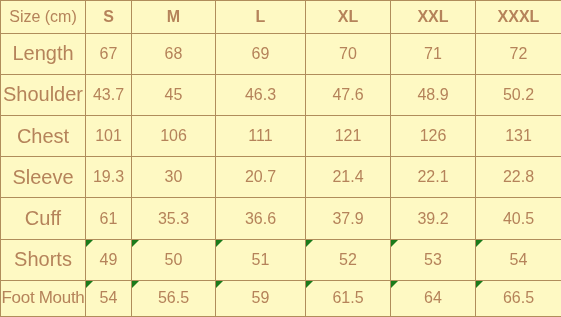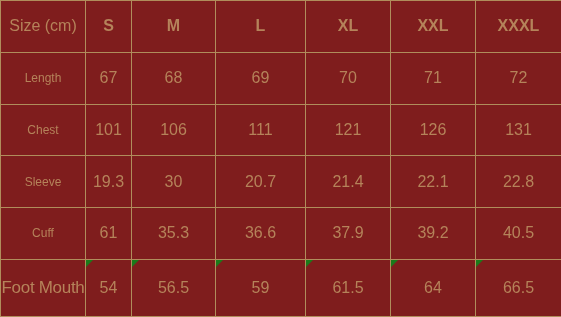--- a/index.html
+++ b/index.html
@@ -11,41 +11,41 @@
     width: 561px;
     height: 317px;
     overflow: hidden;
     font-family: "Liberation Sans", sans-serif;
   }
   #size-chart {
     width: 561px;
     height: 317px;
     border-collapse: collapse;
     table-layout: fixed;
-    background: #7f1d1d;
+    background: #fef9c3;
   }
   #size-chart td {
     border: 1px solid #b08d5b;
     color: #b5835a;
     text-align: center;
     vertical-align: middle;
     font-size: 16px;
     font-weight: 400;
     padding: 0;
     position: relative;
     white-space: nowrap;
     overflow: hidden;
   }
   #size-chart tr.header-row td {
     font-size: 16px;
     font-weight: 700;
     color: #b5835a;
   }
   #size-chart td.label-cell {
-    font-size: 12px;
+    font-size: 20px;
     font-weight: 400;
   }
   #size-chart tr.header-row td.label-cell {
     font-weight: 400;
   }
   
   #size-chart td.label-cell.tight {
     font-size: 17px;
     letter-spacing: -0.3px;
   }
@@ -87,20 +87,29 @@
       <tr>
         <td class="label-cell">Length</td>
         <td><span>67</span></td>
         <td><span>68</span></td>
         <td><span>69</span></td>
         <td><span>70</span></td>
         <td><span>71</span></td>
         <td><span>72</span></td>
       </tr>
       <tr>
+        <td class="label-cell">Shoulder</td>
+        <td><span>43.7</span></td>
+        <td><span>45</span></td>
+        <td><span>46.3</span></td>
+        <td><span>47.6</span></td>
+        <td><span>48.9</span></td>
+        <td><span>50.2</span></td>
+      </tr>
+      <tr>
         <td class="label-cell">Chest</td>
         <td><span>101</span></td>
         <td><span>106</span></td>
         <td><span>111</span></td>
         <td><span>121</span></td>
         <td><span>126</span></td>
         <td><span>131</span></td>
       </tr>
       <tr>
         <td class="label-cell">Sleeve</td>
@@ -114,20 +123,29 @@
       <tr>
         <td class="label-cell">Cuff</td>
         <td><span>61</span></td>
         <td><span>35.3</span></td>
         <td><span>36.6</span></td>
         <td><span>37.9</span></td>
         <td><span>39.2</span></td>
         <td><span>40.5</span></td>
       </tr>
       <tr>
+        <td class="label-cell">Shorts</td>
+        <td><span class="cell-marker"></span><span>49</span></td>
+        <td><span class="cell-marker"></span><span>50</span></td>
+        <td><span class="cell-marker"></span><span>51</span></td>
+        <td><span class="cell-marker"></span><span>52</span></td>
+        <td><span class="cell-marker"></span><span>53</span></td>
+        <td><span class="cell-marker"></span><span>54</span></td>
+      </tr>
+      <tr>
         <td class="label-cell tight">Foot Mouth</td>
         <td><span class="cell-marker"></span><span>54</span></td>
         <td><span class="cell-marker"></span><span>56.5</span></td>
         <td><span class="cell-marker"></span><span>59</span></td>
         <td><span class="cell-marker"></span><span>61.5</span></td>
         <td><span class="cell-marker"></span><span>64</span></td>
         <td><span class="cell-marker"></span><span>66.5</span></td>
       </tr>
     </tbody>
 </table>

